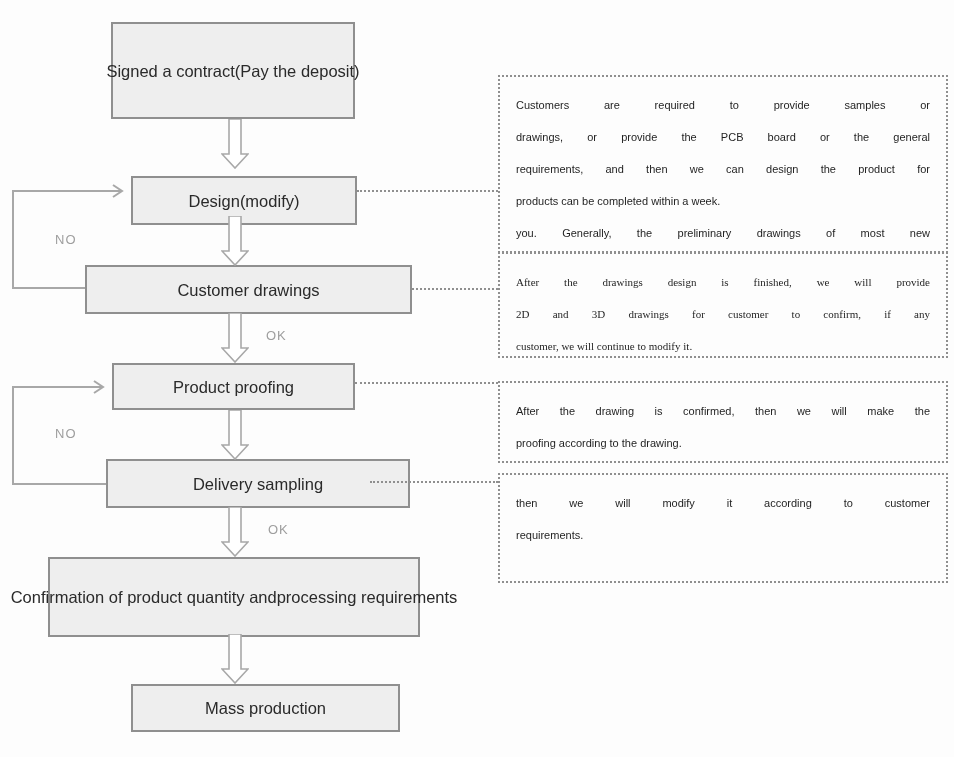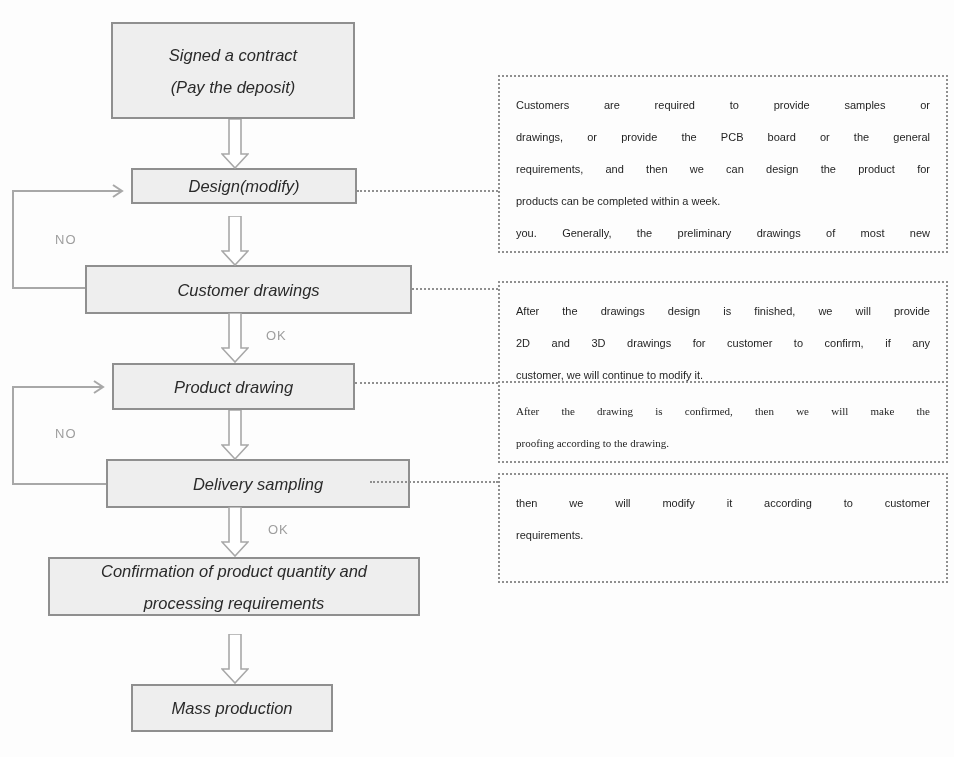--- a/index.html
+++ b/index.html
@@ -25,37 +25,36 @@
     background: var(--bg);
     overflow: hidden;
   }
 
   
   .node {
     position: absolute;
     background: var(--box-fill);
     border: 2.5px solid var(--box-border);
     display: flex;
-    flex-direction: column;
+    flex-direction: row;
     justify-content: center;
     align-items: center;
     text-align: right;
     color: var(--flow-text);
     font-size: 16.5px;
-    font-style: italic;
   }
   .node .nline { line-height: 32px; white-space: nowrap; }
 
   #node-signed       { left: 111px; top: 22px;  width: 244px; height: 97px; }
-  #node-design       { left: 131px; top: 168px; width: 226px; height: 36px; }
+  #node-design       { left: 131px; top: 176px; width: 226px; height: 49px; }
   #node-drawings     { left: 85px;  top: 265px; width: 327px; height: 49px; }
   #node-proofing     { left: 112px; top: 363px; width: 243px; height: 47px; }
   #node-sampling     { left: 106px; top: 459px; width: 304px; height: 49px; }
-  #node-confirmation { left: 48px;  top: 557px; width: 372px; height: 59px; }
-  #node-mass         { left: 131px; top: 684px; width: 202px; height: 48px; }
+  #node-confirmation { left: 48px;  top: 557px; width: 372px; height: 80px; }
+  #node-mass         { left: 131px; top: 684px; width: 269px; height: 48px; }
 
   
   .darrow { position: absolute; left: 221px; width: 28px; height: 50px; }
   #arrow-1 { top: 119px; } #arrow-2 { top: 216px; } #arrow-3 { top: 313px; }
   #arrow-4 { top: 410px; } #arrow-5 { top: 507px; } #arrow-6 { top: 634px; }
   .darrow polygon { fill: #ffffff; stroke: var(--line-gray); stroke-width: 1.6; }
 
   
   .loop { position: absolute; }
   #loop-design   { left: 11px; top: 183px; width: 126px; height: 112px; }
@@ -88,22 +87,22 @@
     left: 498px;
     width: 450px;
     border: 2px dotted var(--note-border);
     padding: 12px 16px 0 16px;
     overflow: hidden;
     color: var(--note-text);
     font-size: 11px;
     background: var(--bg);
   }
   #note-design   { top: 75px;  height: 178px; }
-  #note-drawings { top: 281px; height: 106px; }
-  #note-proofing { top: 381px; height: 82px; font-family: Liberation Serif, serif;  }
+  #note-drawings { top: 252px; height: 106px; font-family: Liberation Serif, serif; }
+  #note-proofing { top: 381px; height: 82px;  }
   #note-sampling { top: 473px; height: 110px; }
   .note .tline {
     line-height: 32px;
     text-align: justify;
     text-align-last: justify;
     white-space: normal;
   }
   .note .tline.last { text-align-last: left; }
 </style>
 </head>
@@ -118,21 +117,21 @@
 
   <div class="node" id="node-design">
     <div class="nline">Design(modify)</div>
   </div>
 
   <div class="node" id="node-drawings">
     <div class="nline">Customer drawings</div>
   </div>
 
   <div class="node" id="node-proofing">
-    <div class="nline">Product drawing</div>
+    <div class="nline">Product proofing</div>
   </div>
 
   <div class="node" id="node-sampling">
     <div class="nline">Delivery sampling</div>
   </div>
 
   <div class="node" id="node-confirmation">
     <div class="nline">Confirmation of product quantity and</div>
     <div class="nline">processing requirements</div>
   </div>

